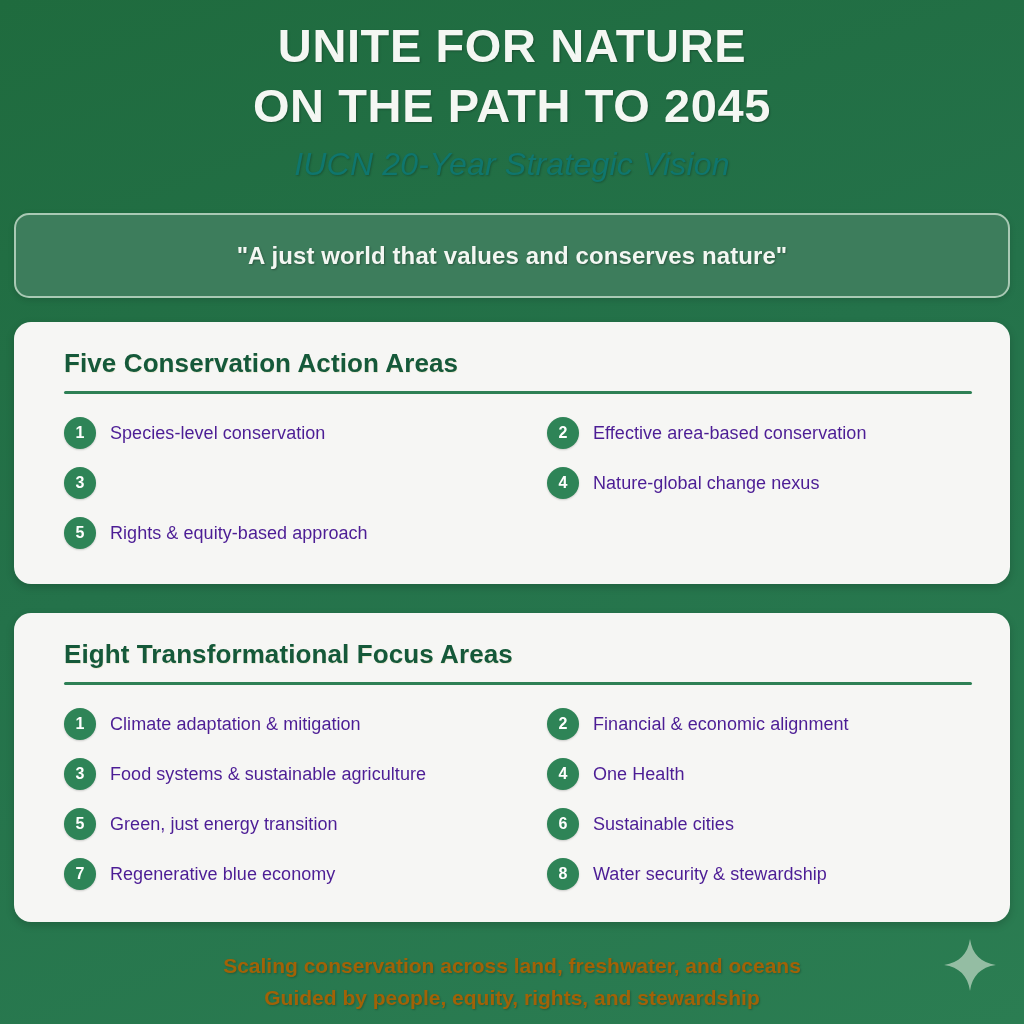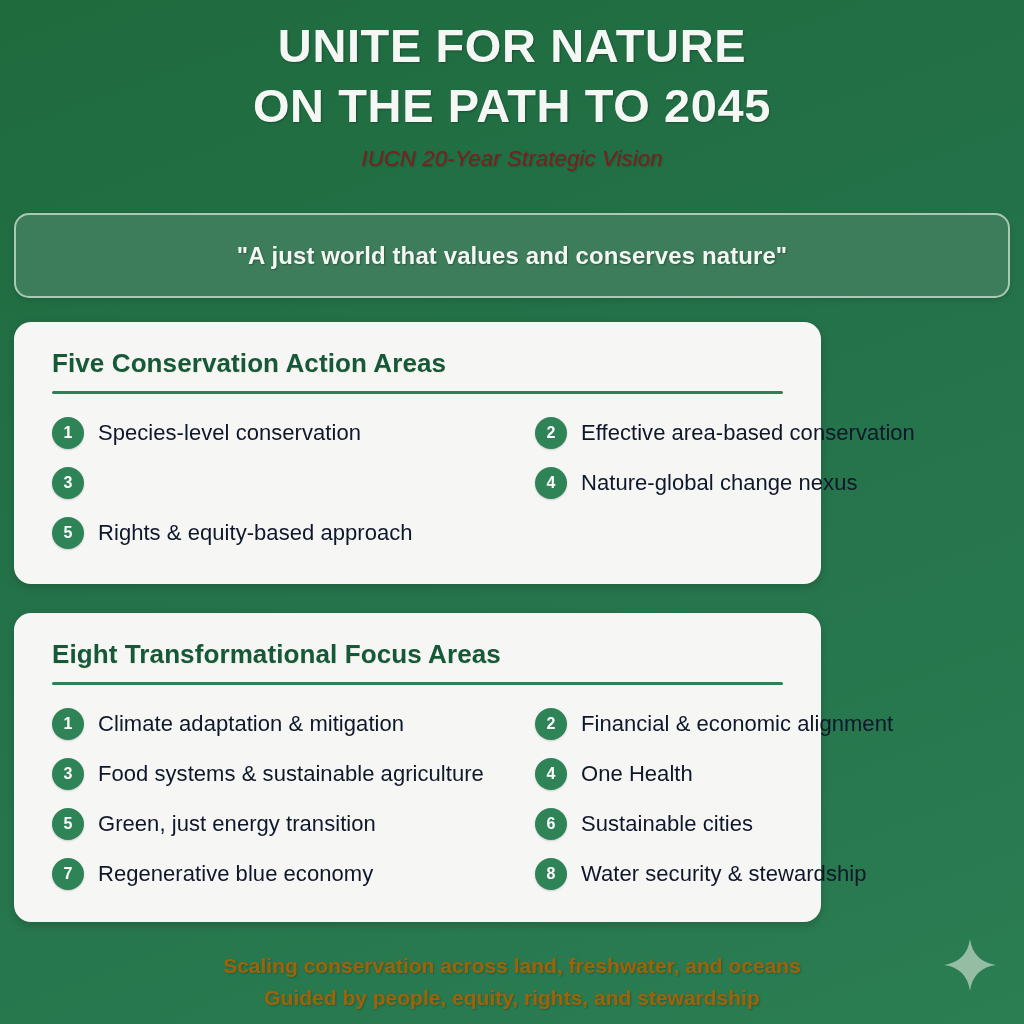--- a/index.html
+++ b/index.html
@@ -36,23 +36,23 @@
     font-size: 47px;
     font-weight: bold;
     letter-spacing: 0.6px;
     color: #f4f7f3;
     line-height: 1.28;
     text-shadow: 1px 1px 2px rgba(0,0,0,0.28);
   }
 
   .subtitle {
     margin-top: 10px;
-    font-size: 22px;
+    font-size: 32px;
     font-style: italic;
-    color: #7f1d1d;
+    color: #0f766e;
     letter-spacing: 0.2px;
     text-shadow: 1px 1px 2px rgba(0,0,0,0.22);
   }
 
   
   .vision-banner {
     position: absolute;
     left: 14px;
     top: 213px;
     width: 996px;
@@ -71,25 +71,25 @@
     font-weight: bold;
     color: #f3f7f2;
     text-shadow: 1px 1px 2px rgba(0,0,0,0.3);
     letter-spacing: 0.1px;
   }
 
   
   .card {
     position: absolute;
     left: 14px;
-    width: 807px;
+    width: 996px;
     background: #f6f6f4;
     border-radius: 17px;
     box-shadow: 0 3px 9px rgba(0,0,0,0.18);
-    padding: 26px 26px 20px 26px;
+    padding: 26px 26px 20px 38px;
   }
 
   #card-actions { top: 322px; height: 262px; }
   #card-focus   { top: 613px; height: 309px; }
 
   .card-heading {
     font-size: 26px;
     font-weight: bold;
     color: #15593a;
     letter-spacing: 0.1px;
@@ -129,22 +129,22 @@
     color: #ffffff;
     font-size: 16px;
     font-weight: bold;
     display: flex;
     align-items: center;
     justify-content: center;
     box-shadow: 0 1px 2px rgba(0,0,0,0.18);
   }
 
   .item-label {
-    font-size: 22px;
-    color: #0f172a;
+    font-size: 18px;
+    color: #4c1d95;
     letter-spacing: 0.05px;
     white-space: nowrap;
   }
 
   
   .footer {
     position: absolute;
     left: 0;
     right: 0;
     top: 950px;

